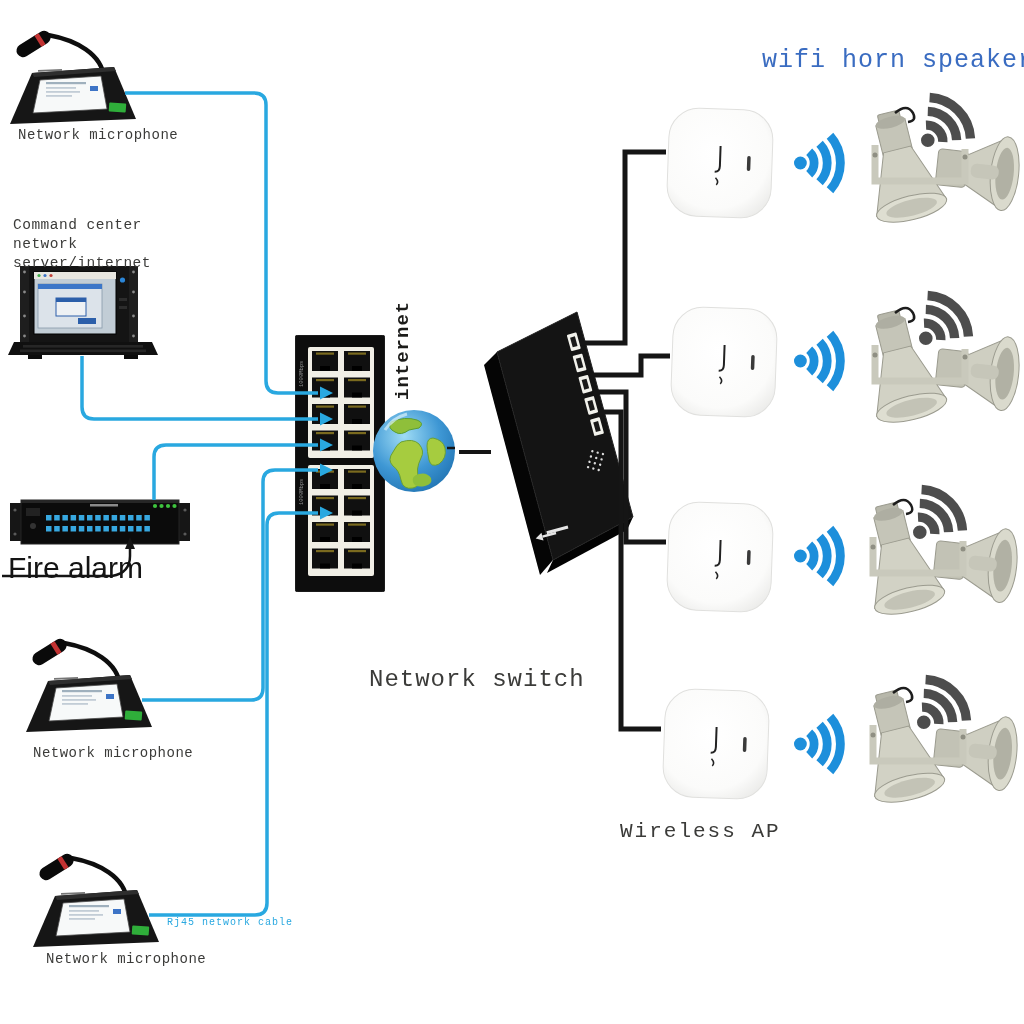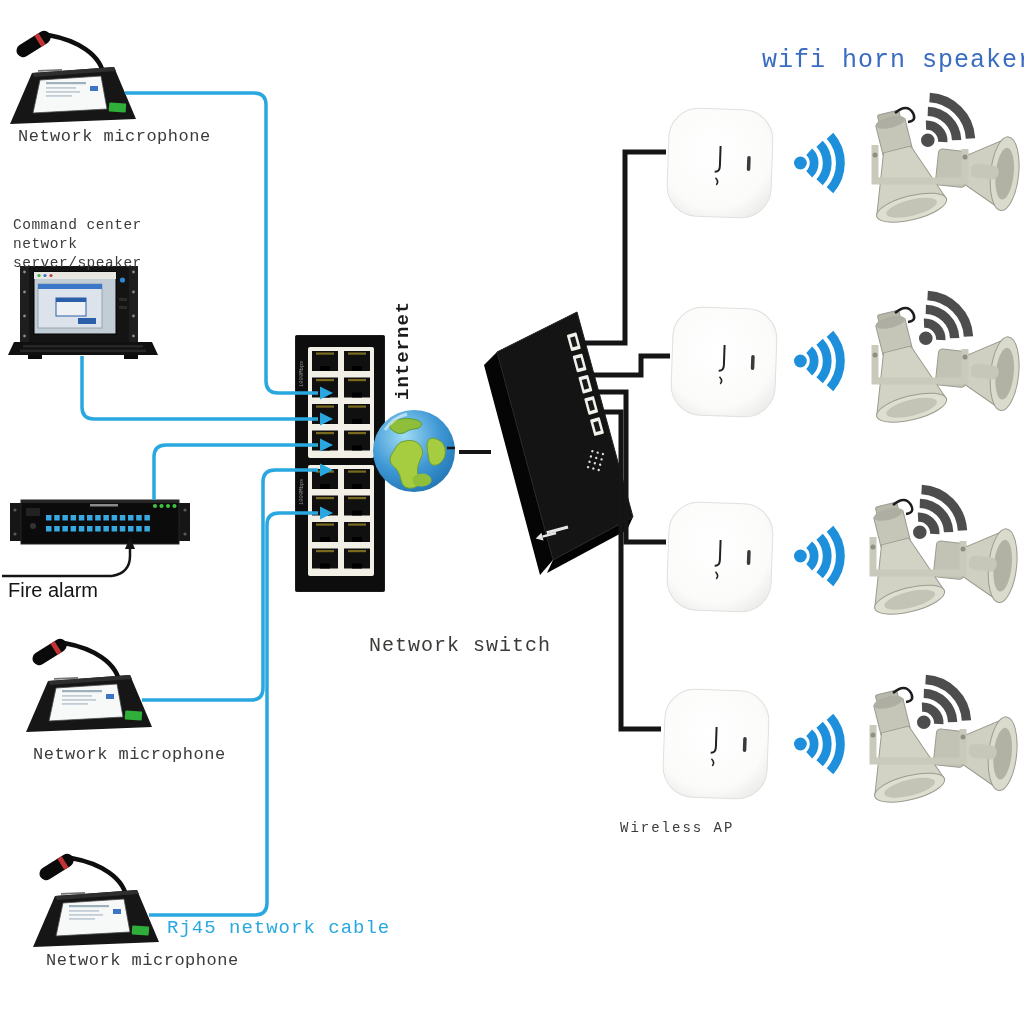--- a/index.html
+++ b/index.html
@@ -5,30 +5,30 @@
   :root{
     --font-mono:"Liberation Mono","DejaVu Sans Mono",monospace;
     --font-sans:"Liberation Sans","DejaVu Sans",sans-serif;
   }
   html,body{margin:0;padding:0;background:#fff;}
   #canvas{position:relative;width:1024px;height:1024px;background:#ffffff;overflow:hidden;
           font-family:var(--font-mono);}
   .abs{position:absolute;}
   .lbl{position:absolute;color:var(--label-dark,#3b3b39);font-family:var(--font-mono);
        white-space:nowrap;user-select:none;}
-  .lbl-mic{font-size:17px;letter-spacing:0.5px;}
+  .lbl-mic{font-size:14px;letter-spacing:0.5px;}
   .lbl-cc{font-size:14.5px;line-height:19px;letter-spacing:0.5px;}
   .lbl-cc span{display:block;}
-  .lbl-fire{font-family:var(--font-sans);font-size:20px;color:#141414;margin-top:28px;}
+  .lbl-fire{font-family:var(--font-sans);font-size:30px;color:#141414;}
   .lbl-internet{font-size:19px;font-weight:bold;letter-spacing:1px;color:#1c1c1a;
        writing-mode:vertical-rl;transform:rotate(180deg);height:110px;}
-  .lbl-switch{font-size:20px;letter-spacing:1px;}
-  .lbl-ap{font-size:14px;letter-spacing:2px;}
+  .lbl-switch{font-size:24px;letter-spacing:1px;margin-top:32px;}
+  .lbl-ap{font-size:21px;letter-spacing:2px;}
   .lbl-title{font-size:25px;letter-spacing:1px;color:var(--label-blue,#3a6cc1);}
-  .lbl-rj45{font-size:19px;letter-spacing:1px;color:var(--cable-cyan,#29a8e0);}
+  .lbl-rj45{font-size:10px;letter-spacing:1px;color:var(--cable-cyan,#29a8e0);}
   svg{display:block;}
   .layer-wires{z-index:30;pointer-events:none;}
   .layer-dev{z-index:20;}
   .layer-lbl{z-index:40;}
   .cyanline{stroke:var(--cable-cyan,#29a8e0);stroke-width:3.5;fill:none;}
   .cyanhead{fill:var(--cable-cyan,#29a8e0);stroke:none;}
   .blackline{stroke:#151515;stroke-width:5;fill:none;}
   .annline{stroke:#141414;stroke-width:2.5;fill:none;}
 </style>
 </head>
@@ -380,21 +380,21 @@
 
     <path class="annline" d="M2,576 H112"></path>
     <path class="annline" d="M112,576 Q130,573 130,556 L130,547"></path>
     <polygon points="125,549 135,549 130,537" fill="#141414"></polygon>
   </svg>
 
   <div class="lbl lbl-mic layer-lbl" style="left:18px;top:127px">Network microphone</div>
   <div class="lbl lbl-cc layer-lbl" style="left:13px;top:216px">
     <span>Command center</span>
     <span>network</span>
-    <span>server/speaker</span>
+    <span>server/internet</span>
   </div>
   <div class="lbl lbl-fire layer-lbl" style="left:8px;top:551px">Fire alarm</div>
   <div class="lbl lbl-internet layer-lbl" style="left:392px;top:290px">internet</div>
   <div class="lbl lbl-switch layer-lbl" style="left:369px;top:634px">Network switch</div>
   <div class="lbl lbl-mic layer-lbl" style="left:33px;top:745px">Network microphone</div>
   <div class="lbl lbl-mic layer-lbl" style="left:46px;top:951px">Network microphone</div>
   <div class="lbl lbl-rj45 layer-lbl" style="left:167px;top:917px">Rj45 network cable</div>
   <div class="lbl lbl-title layer-lbl" style="left:762px;top:46px">wifi horn speaker</div>
   <div class="lbl lbl-ap layer-lbl" style="left:620px;top:820px">Wireless AP</div>
 

